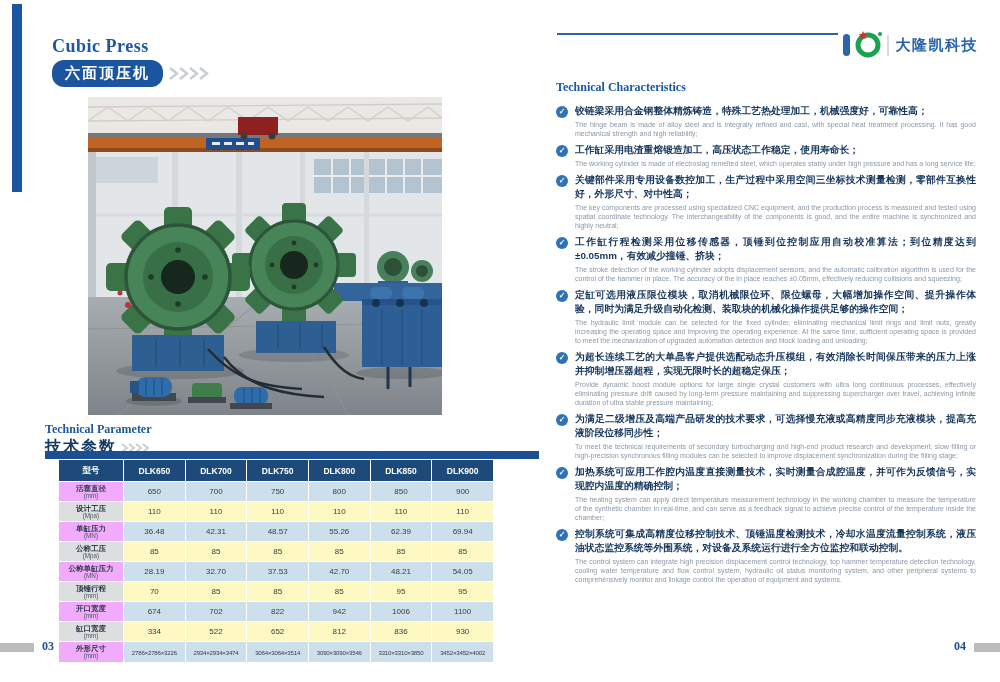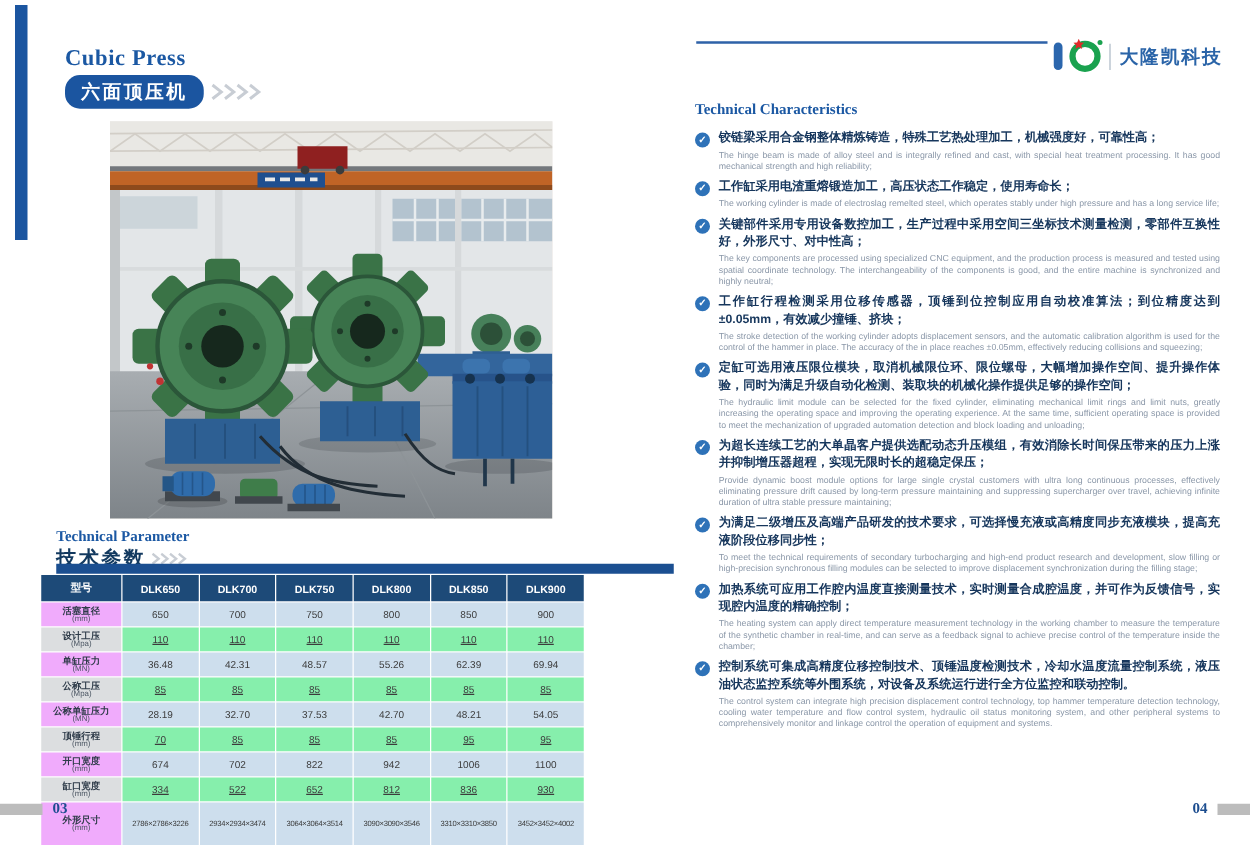--- a/index.html
+++ b/index.html
@@ -26,28 +26,28 @@
   
   .photo{left:88px;top:97px;width:354px;height:318px;overflow:hidden;background:#e9e8e4;}
 
   
   .sec-en{font-family:"Liberation Serif",serif;font-weight:bold;font-size:12px;color:#1b58a3;}
   .sec-cn{font-size:16px;font-weight:bold;color:#12395f;letter-spacing:2px;}
   .param-head{left:45px;top:422px;}
   .param-rule{left:45px;top:451px;width:494px;height:8px;background:#1b4f91;}
 
   
-  .param-table{left:32px;top:459px;width:436px;border-collapse:separate;border-spacing:1px;
+  .param-table{left:58px;top:459px;width:436px;border-collapse:separate;border-spacing:1px;
                table-layout:fixed;}
   .param-table th,.param-table td{text-align:center;vertical-align:middle;padding:0;}
   .param-table thead th{background:#1d4a78;color:#fff;font-size:8.5px;height:21px;font-weight:bold;}
   .param-table tbody tr{height:19px;}
-  .param-table tbody tr.dims{height:34px;}
+  .param-table tbody tr.dims{height:20px;}
   tr.blue td{background:#cddeed;} tr.blue th{background:#f0abfc;}
-  tr.gray td{background:#86efac;text-decoration:underline;} tr.gray th{background:#dcdee0;}
+  tr.gray td{background:#fef9c3;} tr.gray th{background:#dcdee0;}
   .lbl{display:block;font-size:7.5px;font-weight:bold;color:#2e3b49;line-height:1.2;}
   .unit{display:block;font-size:6.3px;font-weight:normal;color:#4a5562;line-height:1.1;}
   .param-table td{font-size:8px;color:#3c3c3c;}
   tr.dims td{font-size:6.1px;letter-spacing:-.2px;}
 
   
   .right-col{left:556px;top:80px;width:420px;}
   .bullets{margin-top:9px;display:flex;flex-direction:column;gap:5px;}
   .bullet{display:flex;gap:7px;}
   .check{flex:none;width:12px;height:12px;border-radius:50%;background:#2e72b8;color:#fff;

